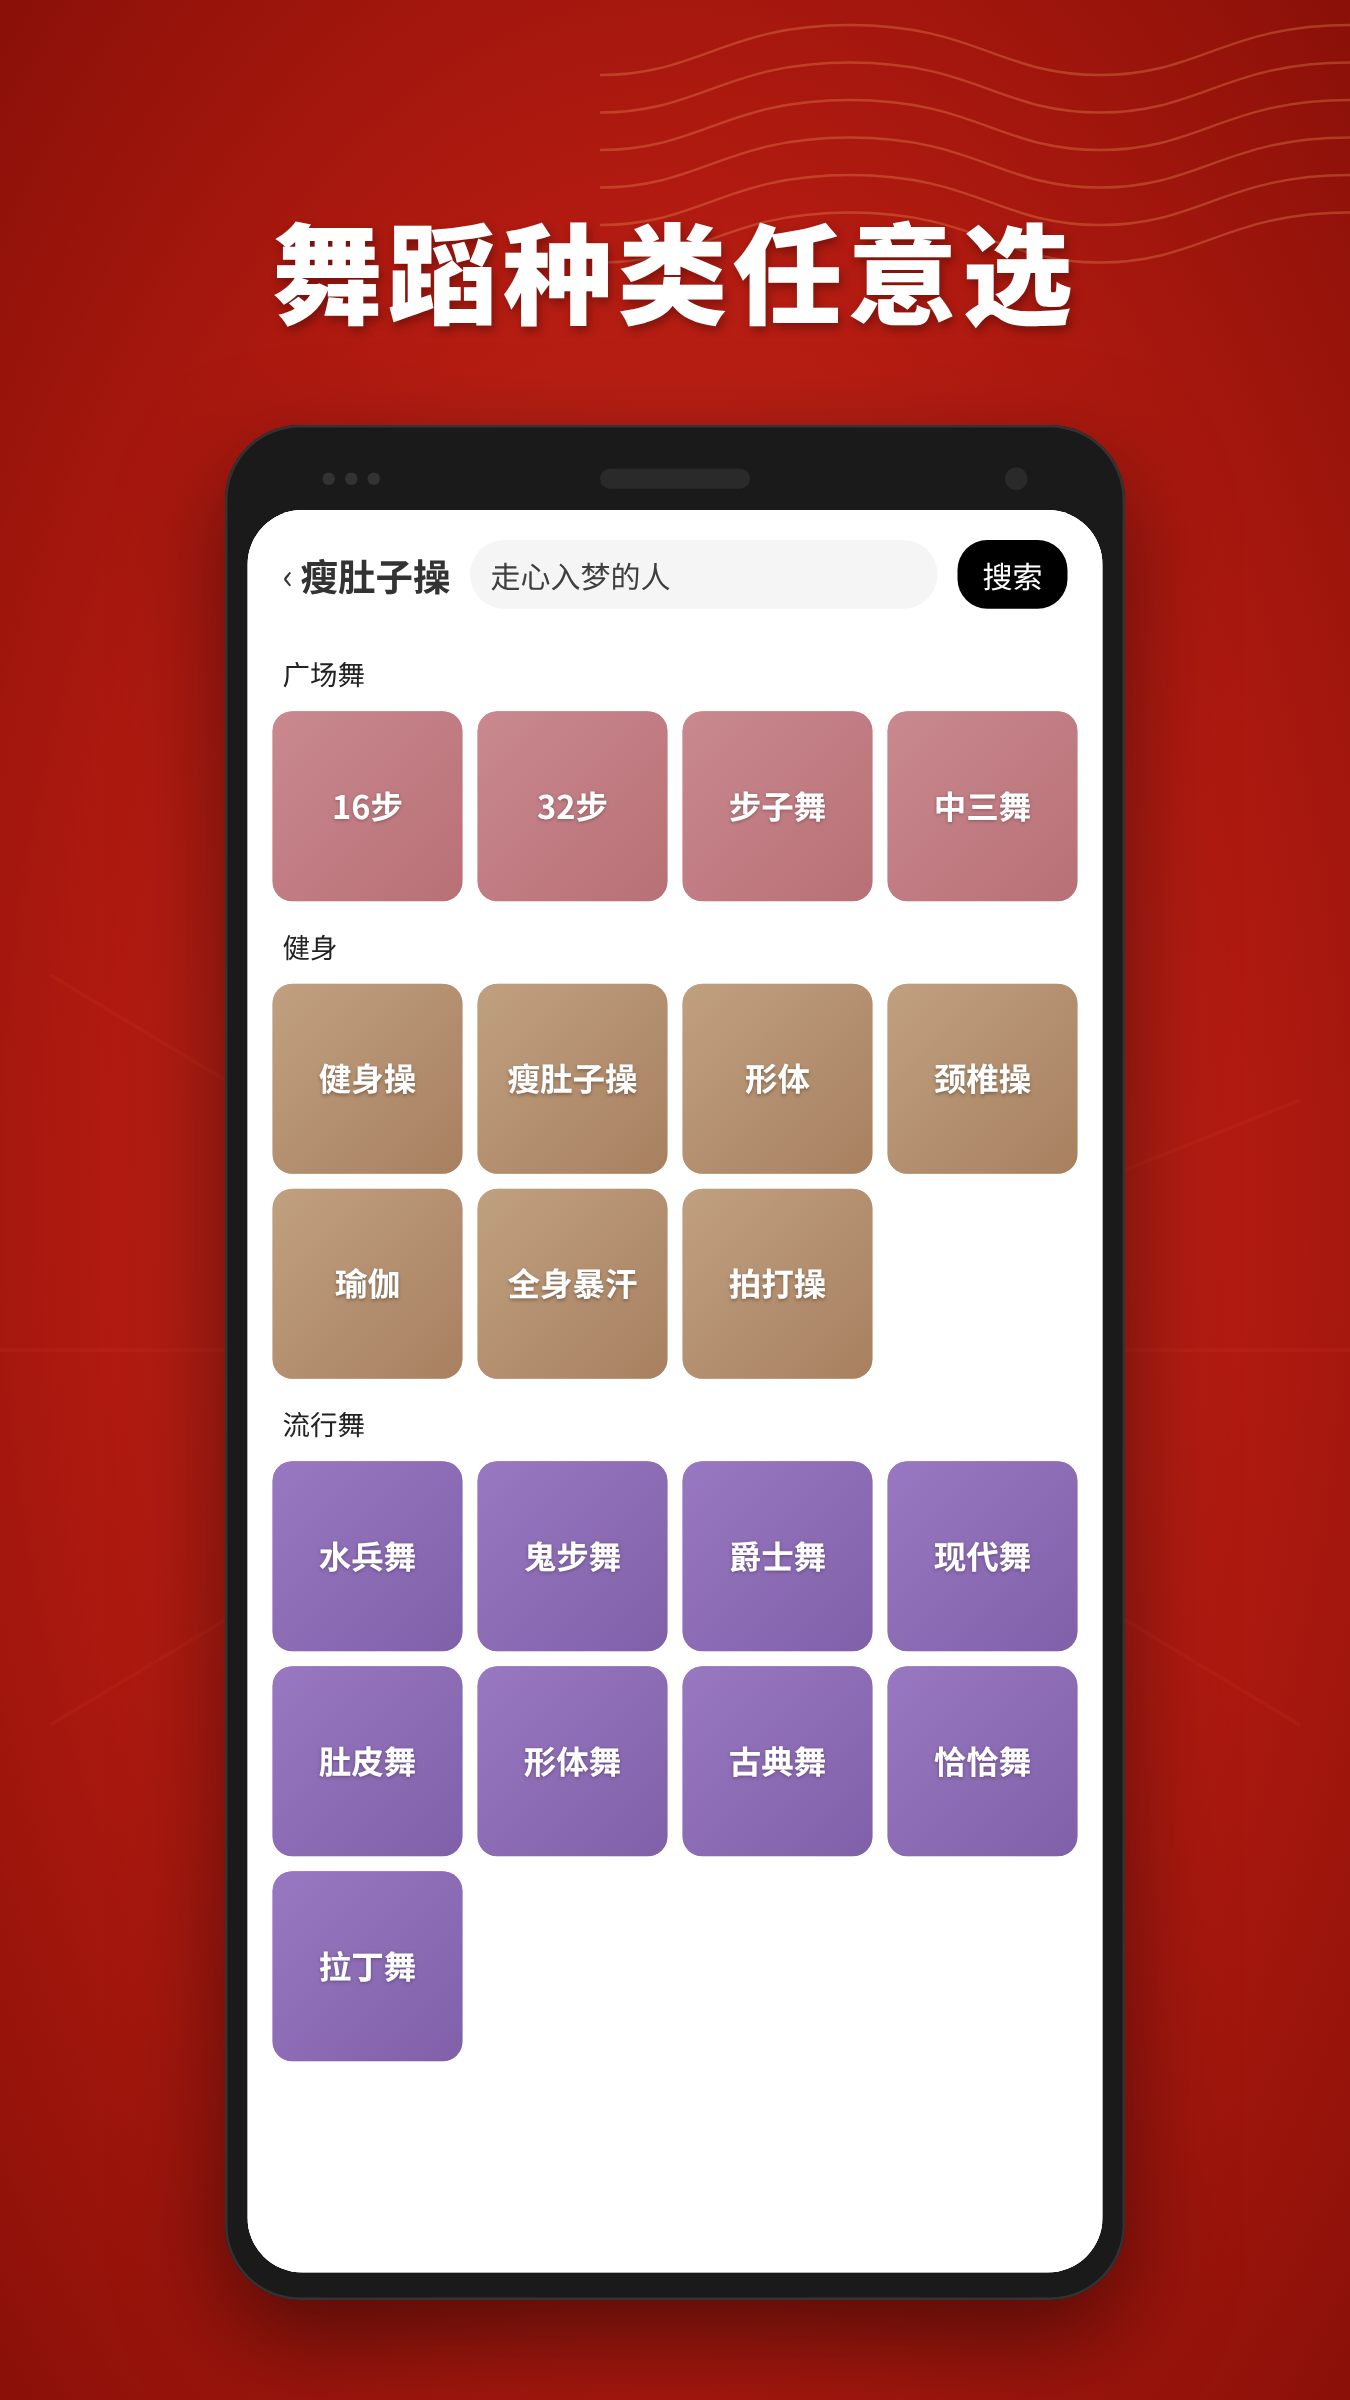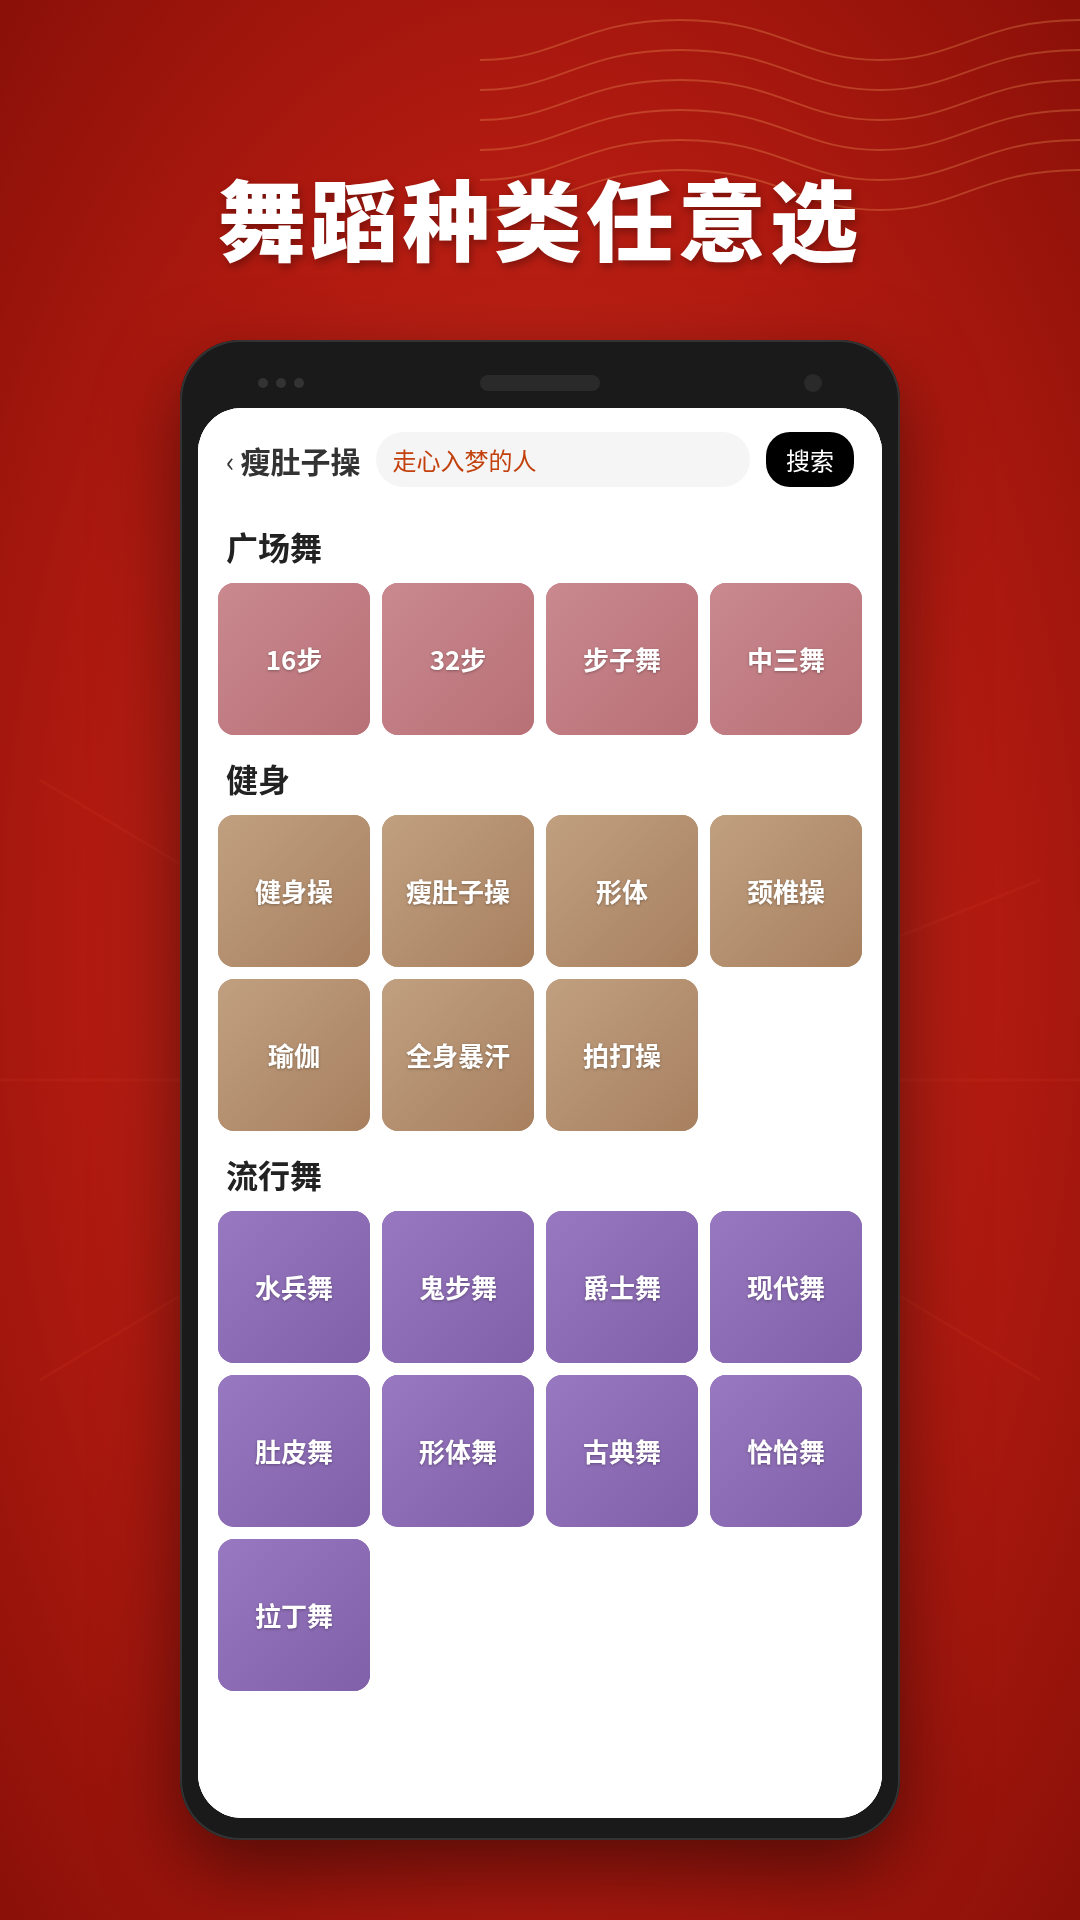--- a/index.html
+++ b/index.html
@@ -154,21 +154,21 @@
       align-items: center;
       background: #f5f5f5;
       border-radius: 30px;
       padding: 10px 16px;
       gap: 8px;
     }
 
     .search-input-text {
       flex: 1;
       font-size: 24px;
-      color: #c2410c;
+      color: #404040;
     }
 
     .search-btn {
       background: #000000;
       color: #fff;
       border-radius: 24px;
       padding: 10px 20px;
       font-size: 24px;
       cursor: pointer;
       white-space: nowrap;
@@ -176,22 +176,22 @@
 
     
     .scroll-content {
       flex: 1;
       overflow-y: auto;
       padding: 0 20px 20px;
       background: #fff;
     }
 
     .section-title {
-      font-size: 32px;
-      font-weight: 700;
+      font-size: 22px;
+      font-weight: 400;
       color: #222;
       margin: 20px 0 14px 8px;
     }
 
     
     .dance-grid {
       display: grid;
       grid-template-columns: repeat(4, 1fr);
       gap: 12px;
       margin-bottom: 6px;

